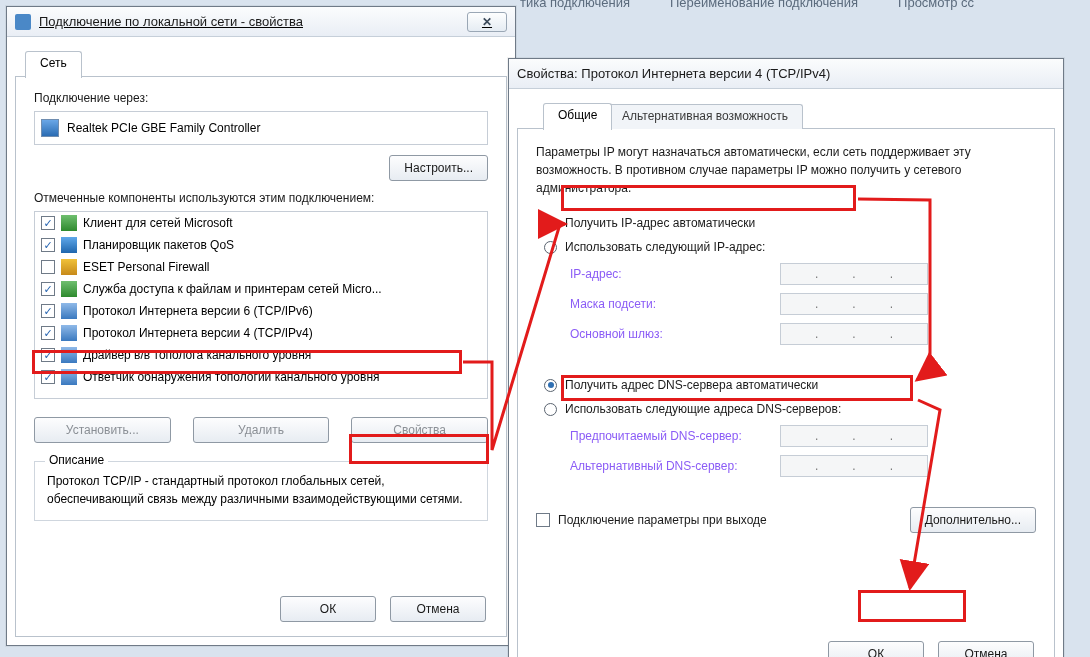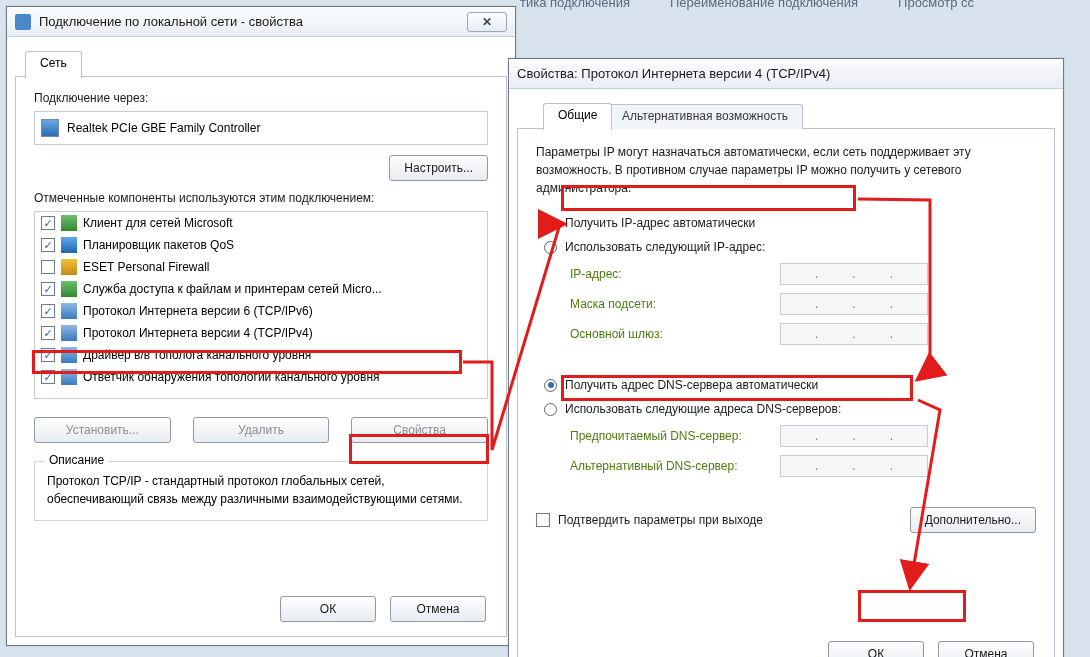--- a/index.html
+++ b/index.html
@@ -19,21 +19,21 @@
     top: -5px; left: 520px; right: 0; height: 18px;
     display: flex; gap: 40px;
     color: #5b6b7d; font-size: 13px;
   }
   .dialog {
     position: absolute;
     background: #fff;
     border: 1px solid #6f7a87;
     box-shadow: 0 0 0 1px rgba(0,0,0,0.05);
   }
-  .dlg-left { left: 6px; top: 6px; width: 510px; height: 640px; }
+  .dlg-left { left: 6px; top: 6px; width: 510px; height: 640px; text-decoration: underline; }
   .dlg-right { left: 508px; top: 18px; width: 556px; height: 633px; margin-top: 40px; }
   .titlebar {
     height: 30px;
     background: linear-gradient(#fbfcfd,#e9eef5);
     border-bottom: 1px solid #c6cfd9;
     display: flex; align-items: center;
     padding: 0 8px;
     gap: 8px;
     position: relative;
   }
@@ -54,21 +54,21 @@
     background:#fff; padding:4px 14px; font-size:12px;
     border-top-left-radius:3px; border-top-right-radius:3px;
   }
   .tab.active { background:#fff; top:2px; height:27px; z-index:2; }
   .tab.inactive { background:#f1f4f8; color:#3a3a3a; }
   .tab.left1 { left:10px; }
   .tab.right1 { left:26px; }
   .tab.right2 { left:90px; }
   .panel { position:absolute; left:0; right:0; top:34px; bottom:0; border:1px solid #b9c2cc; border-top:none; padding:14px 18px; }
   .lbl { color:#1a1a1a; }
-  .dim { color:#4d7c0f; }
+  .dim { color:#8b5cf6; }
   .frame {
     border:1px solid #c6cdd6; background:#fff; padding:12px 6px;
   }
   .adapterbox { height:34px; display:flex; align-items:center; gap:8px; margin-top:6px; }
   .adapterbox .aicon { width:18px; height:18px; background:linear-gradient(#6aa7e7,#2a6cb3); border:1px solid #6f8db0; }
   .btn {
     height:26px; padding:0 14px;
     border:1px solid #8f99a4; border-radius:3px;
     background:linear-gradient(#fdfdfe,#e7ecf2);
     font-size:12px; color:#1a1a1a;
@@ -293,21 +293,21 @@
                 <span class="dot">.</span>
                 <span></span>
               </div>
             </div>
         </div>
       </div>
 
       <div style="margin-top:26px; display:flex; align-items:center; justify-content:space-between;">
         <div style="display:flex; align-items:center;">
           <span class="chk-frame"></span>
-          <span class="lbl">Подтвердить параметры при выходе</span>
+          <span class="lbl">Подключение параметры при выходе</span>
         </div>
         <div class="btn">Дополнительно...</div>
       </div>
 
       <div class="okrow">
         <div class="btn">ОК</div>
         <div class="btn">Отмена</div>
       </div>
     </div>
   </div>

